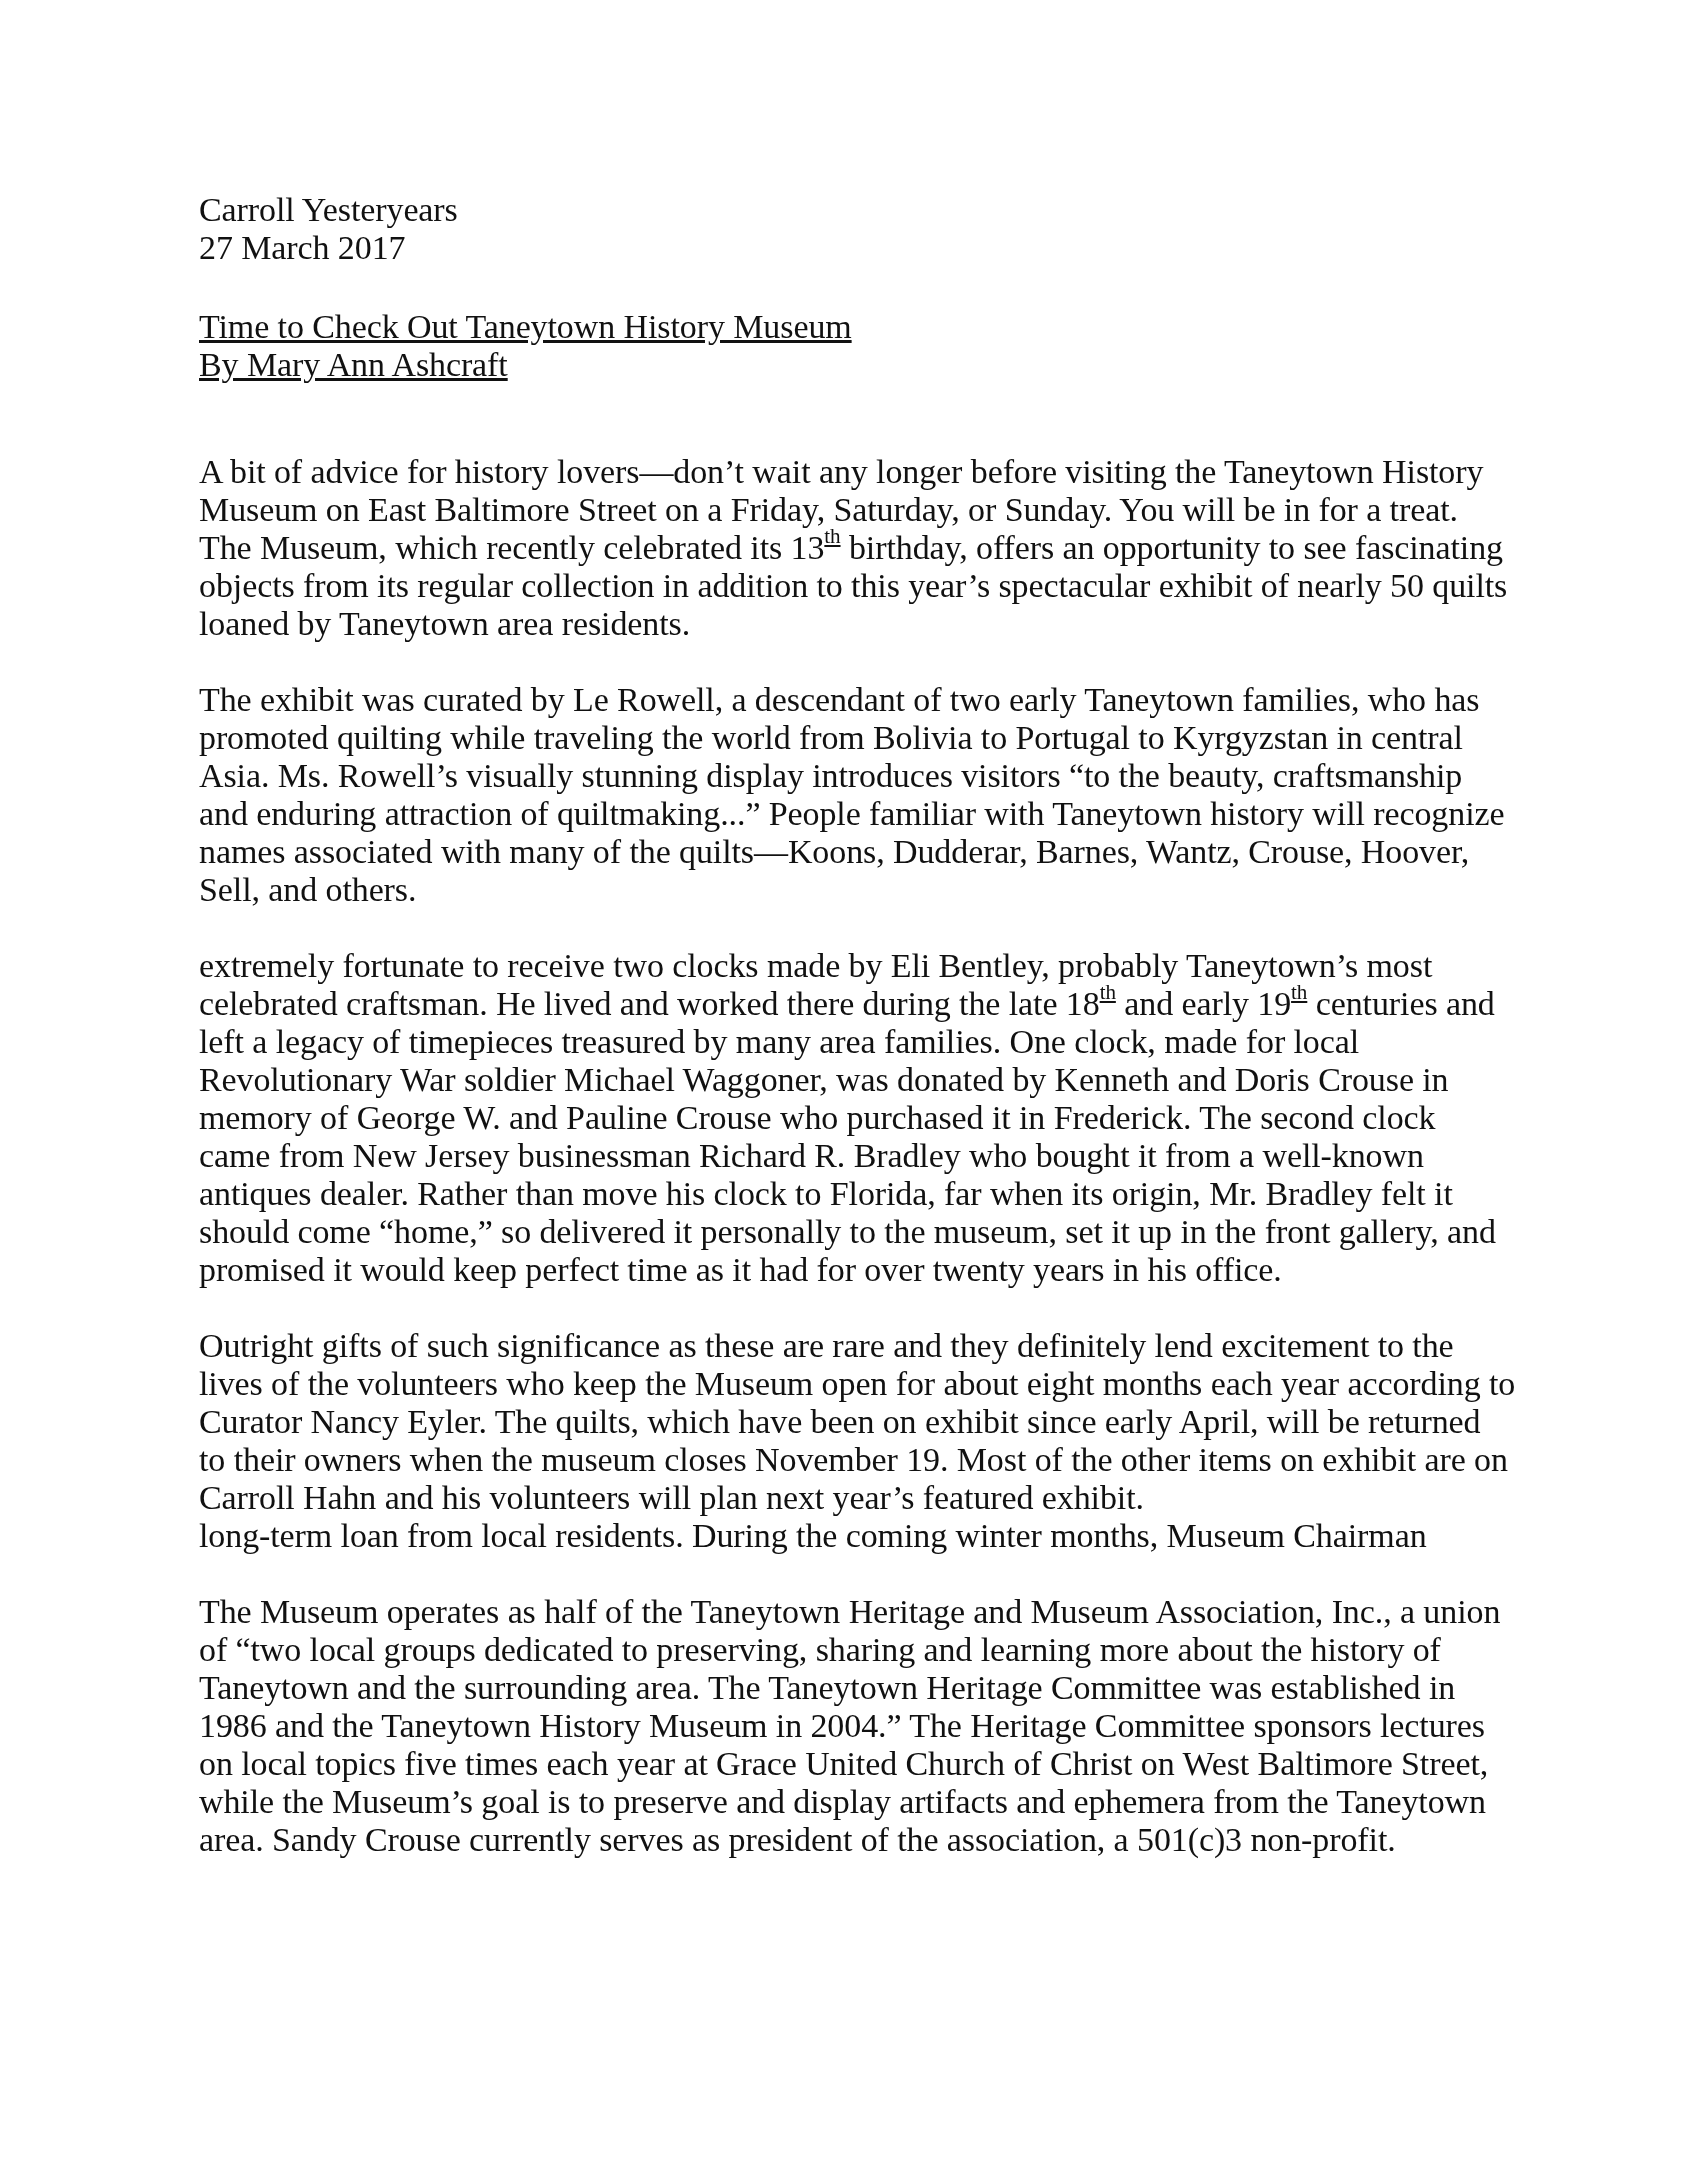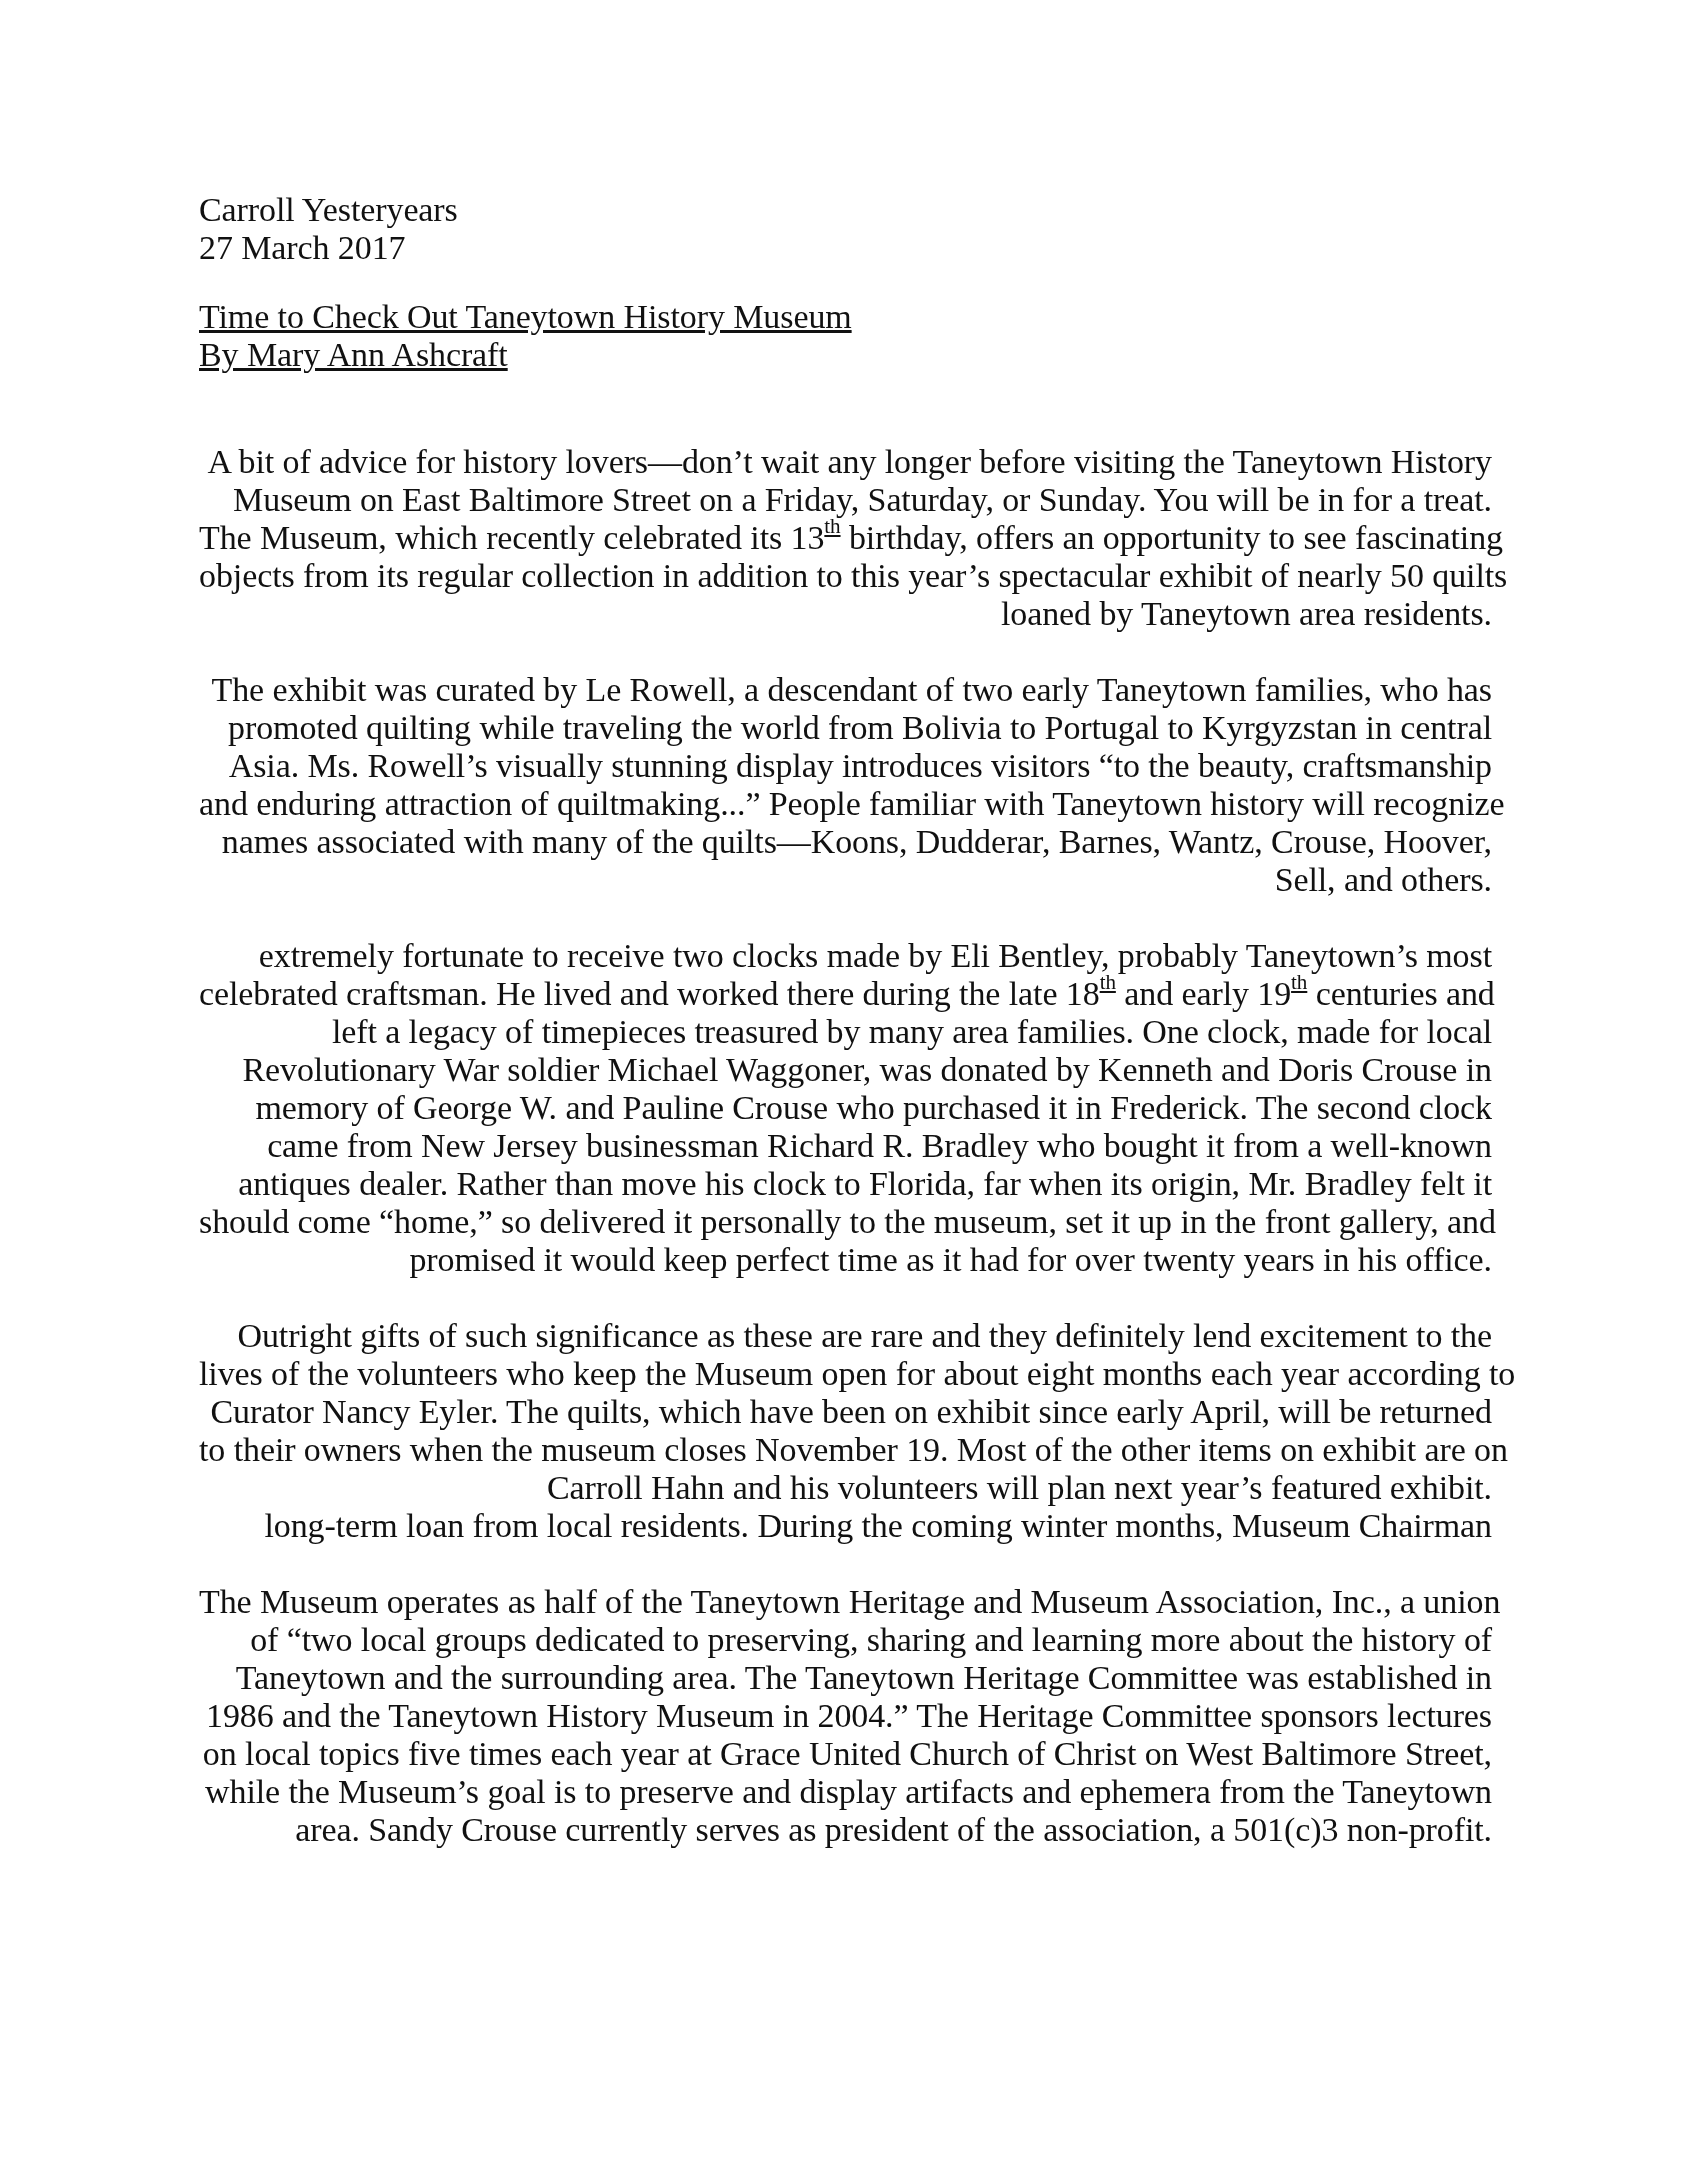--- a/index.html
+++ b/index.html
@@ -24,23 +24,23 @@
     color: #111111;
     letter-spacing: -0.1px;
   }
   .line {
     display: block;
     white-space: nowrap;
   }
   .block {
     margin: 0;
   }
-  .header-block { margin-bottom: 31px; }
+  .header-block { margin-bottom: 41px; }
   .title-block { margin-bottom: 69px; text-decoration: underline; }
-  .para { margin: 0 0 38px 0; text-align: right; }
+  .para { margin: 0 0 38px 0; }
   sup {
     font-size: 62%;
     line-height: 0;
     vertical-align: baseline;
     position: relative;
     top: -0.75em;
     text-decoration: underline;
   }
 </style>
 </head>

